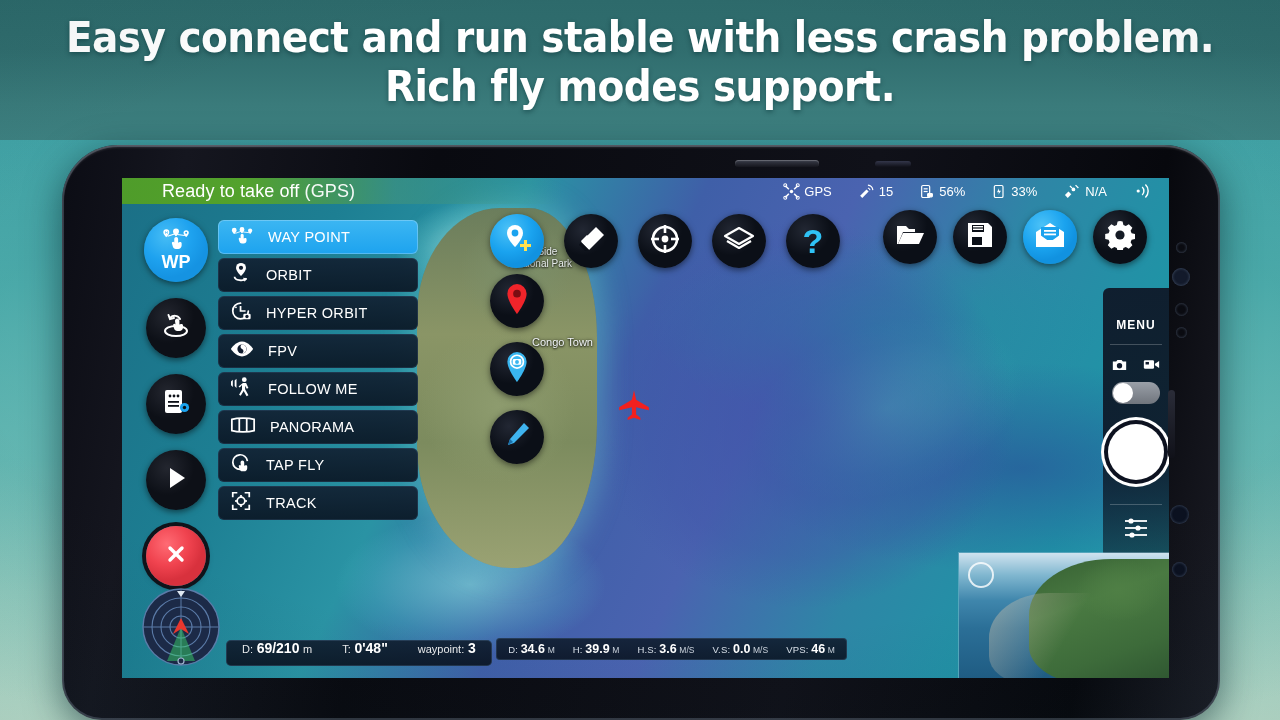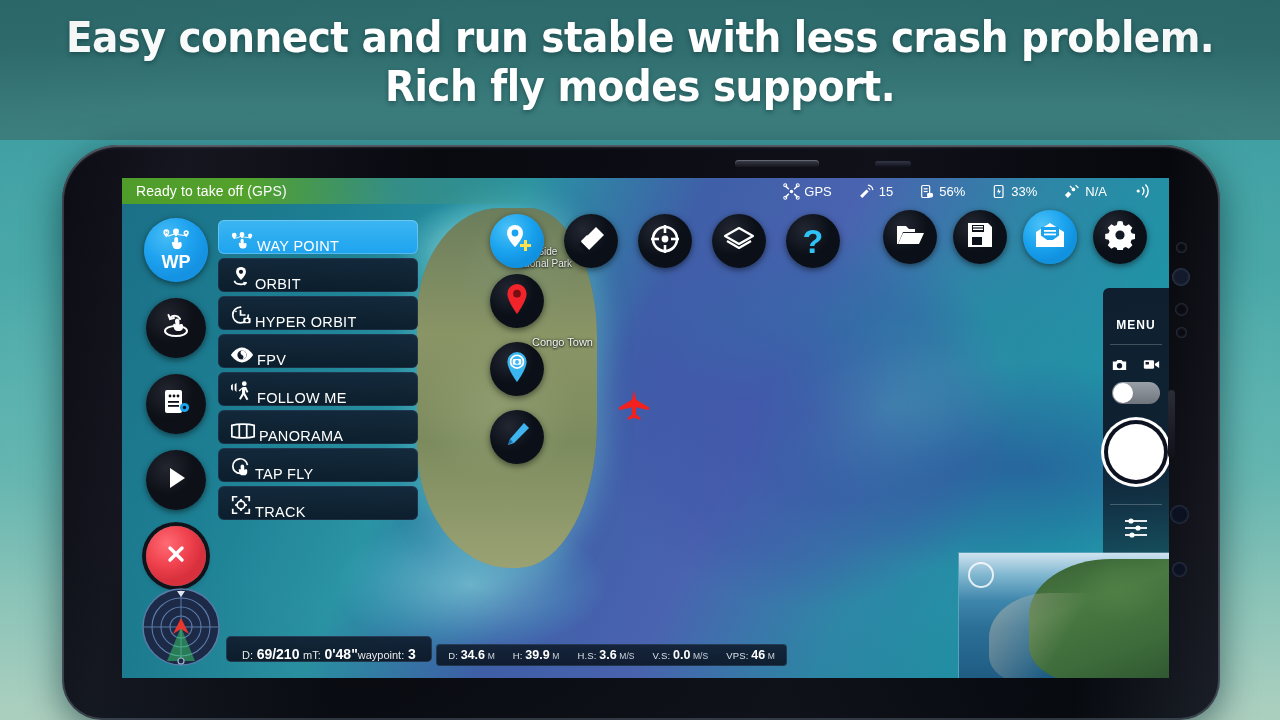--- a/index.html
+++ b/index.html
@@ -123,21 +123,21 @@
   
   .statusbar{
     position:absolute;left:0;top:0;width:1047px;height:26px;z-index:20;
     display:flex;align-items:center;
   }
   .sb-left{
     position:absolute;left:0;top:0;height:26px;width:440px;
     background:linear-gradient(90deg,#4f9c2a 0%,#53a22c 28%,rgba(70,150,120,.55) 62%,rgba(40,110,130,0) 100%);
     display:flex;align-items:center;padding-left:14px;box-sizing:border-box;
   }
-  .sb-title{color:#fff;font-size:14px;letter-spacing:.1px;}
+  .sb-title{color:#fff;font-size:18px;letter-spacing:.1px;margin-left:26px;}
   .sb-title .gps{opacity:.95;}
   .sb-right{
     position:absolute;right:0;top:0;height:26px;display:flex;
     gap:0;padding-right:12px;
   }
   .sb-item{display:flex;align-items:center;gap:4px;margin-left:26px;color:#fff;font-size:12.5px;}
   .sb-item .val{font-size:13px;}
   .sb-ico{display:inline-flex;align-items:center;justify-content:center;}
 
   
@@ -155,21 +155,21 @@
   .rail-btn.wp .wplabel{color:#fff;font-size:18px;font-weight:bold;margin-top:-2px;}
   .rail-btn.danger{
     background:radial-gradient(60% 60% at 35% 30%, #ff6b74 0%, #f0434f 60%, #d8313d 100%);
     box-shadow:0 0 0 4px #10131a, 0 2px 6px rgba(0,0,0,.5);
   }
 
   
   .modemenu{position:absolute;left:96px;top:42px;width:200px;z-index:23;}
   .mode-item{
     height:34px;margin-bottom:4px;border-radius:6px;
-    display:flex;align-items:flex-end;gap:3px;padding-left:12px;box-sizing:border-box;
+    display:flex;align-items:center;gap:14px;padding-left:12px;box-sizing:border-box;
     background:linear-gradient(180deg,rgba(18,34,52,.93),rgba(10,22,36,.93));
     box-shadow:inset 0 0 0 1px rgba(90,130,170,.18);
   }
   .mode-item.active{
     background:linear-gradient(180deg,#3cb6f2 0%,#1da3ef 100%);
     box-shadow:inset 0 0 0 1px rgba(255,255,255,.25);
   }
   .mode-label{color:#fff;font-size:14.5px;letter-spacing:.3px;}
 
   
@@ -239,24 +239,24 @@
     position:absolute;left:9px;top:9px;width:26px;height:26px;border-radius:50%;
     box-shadow:inset 0 0 0 2px rgba(255,255,255,.8);
   }
 
   
   .radar{
     position:absolute;left:18px;bottom:10px;width:82px;height:82px;z-index:23;
   }
   .telemetry{position:absolute;left:104px;bottom:12px;z-index:23;}
   .tele-row1{
-    height:26px;border-radius:5px;display:inline-flex;align-items:flex-end;
+    height:26px;border-radius:5px;display:inline-flex;align-items:flex-start;
     background:linear-gradient(180deg,rgba(16,30,48,.92),rgba(10,20,34,.92));
     box-shadow:inset 0 0 0 1px rgba(110,150,190,.22);
-    padding:0 16px;color:#fff;font-size:13px;
+    padding:0 16px;gap:30px;color:#fff;font-size:13px;
   }
   .tele-row1 b{font-size:14px;}
   .tele-row2{
     margin-top:5px;height:22px;border-radius:4px;display:inline-flex;align-items:center;
     background:linear-gradient(180deg,rgba(16,30,48,.9),rgba(10,20,34,.9));
     box-shadow:inset 0 0 0 1px rgba(110,150,190,.2);
     padding:0 12px;gap:18px;color:#e7eef6;font-size:9.5px;
   }
   .tele-row2 .k{opacity:.92;letter-spacing:.2px;}
   .tele-row2 .v{font-size:12.5px;font-weight:bold;color:#fff;}

